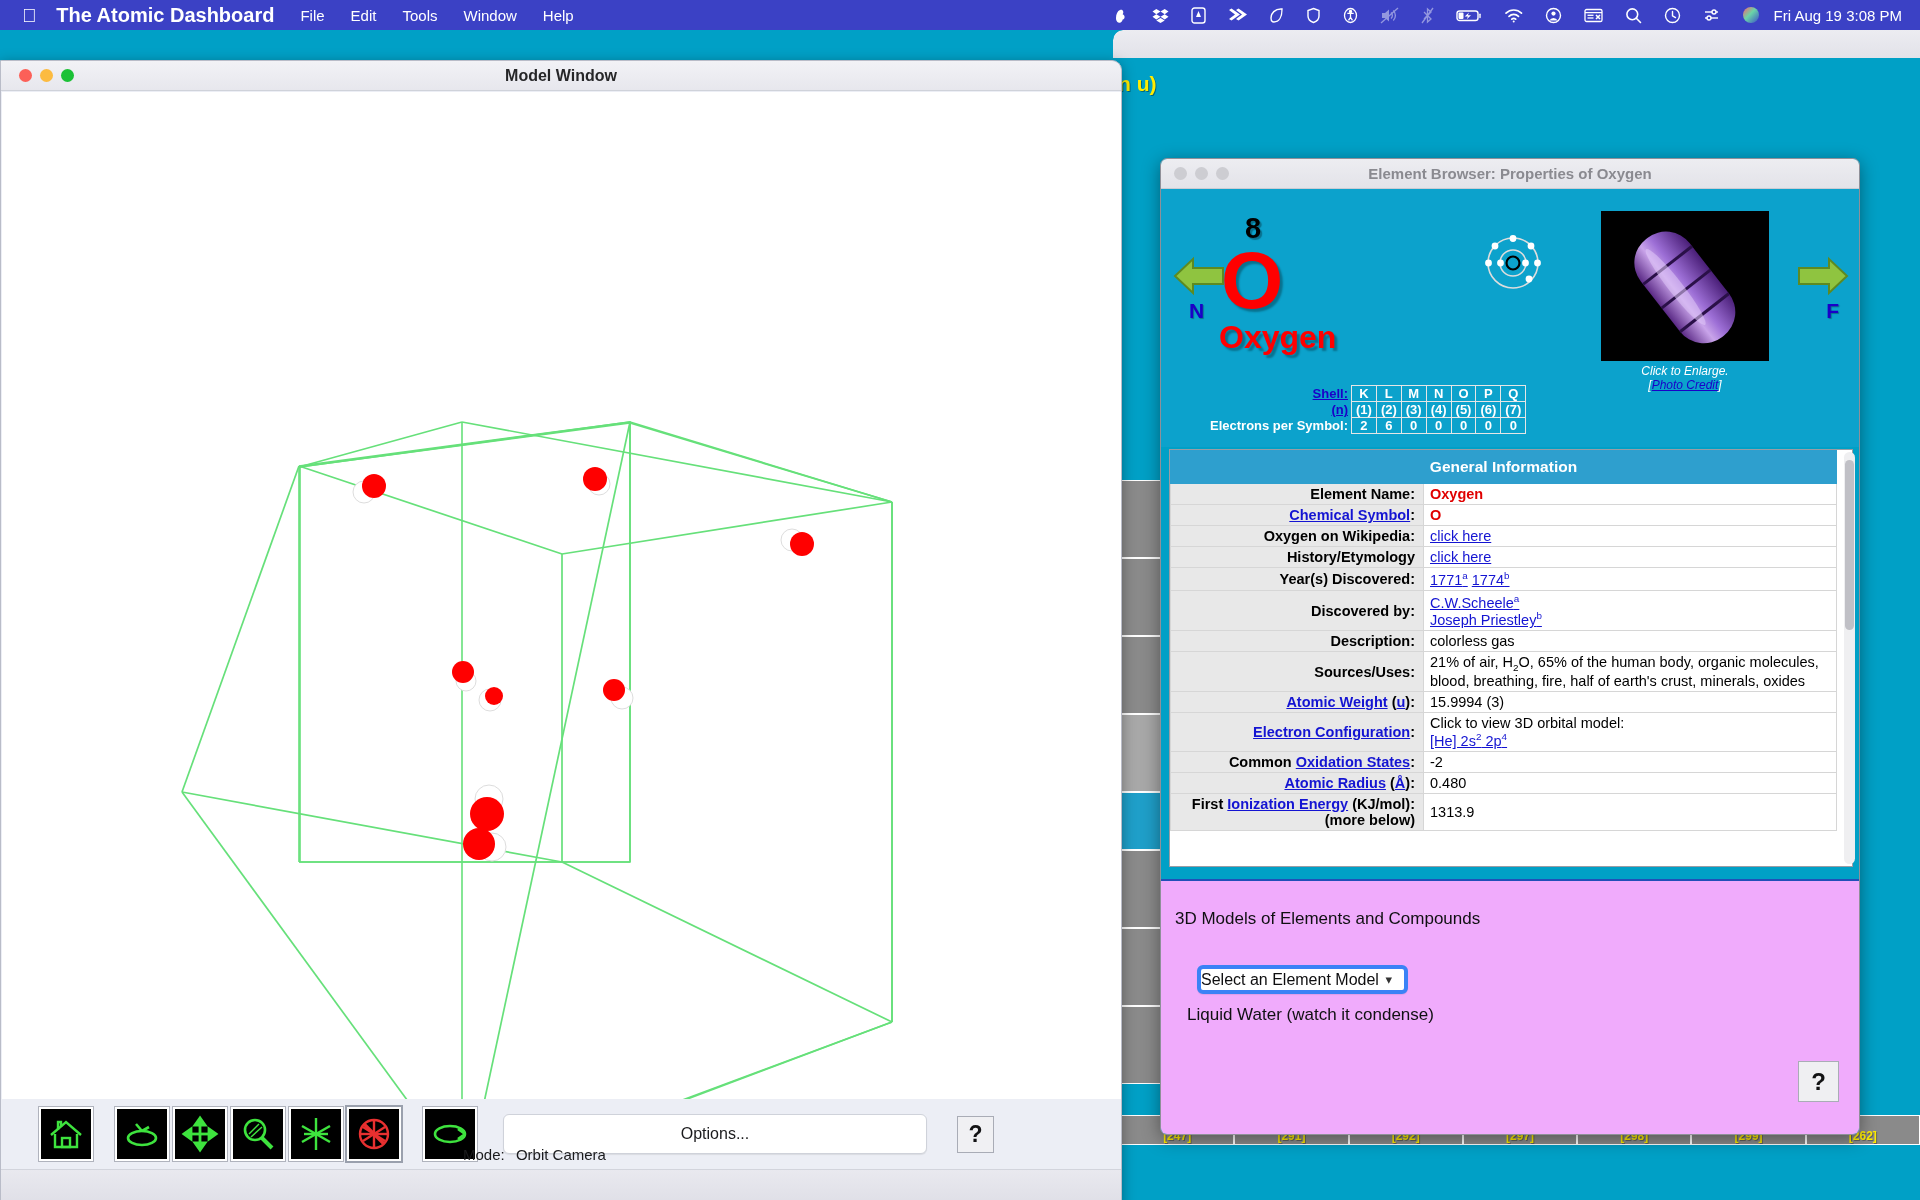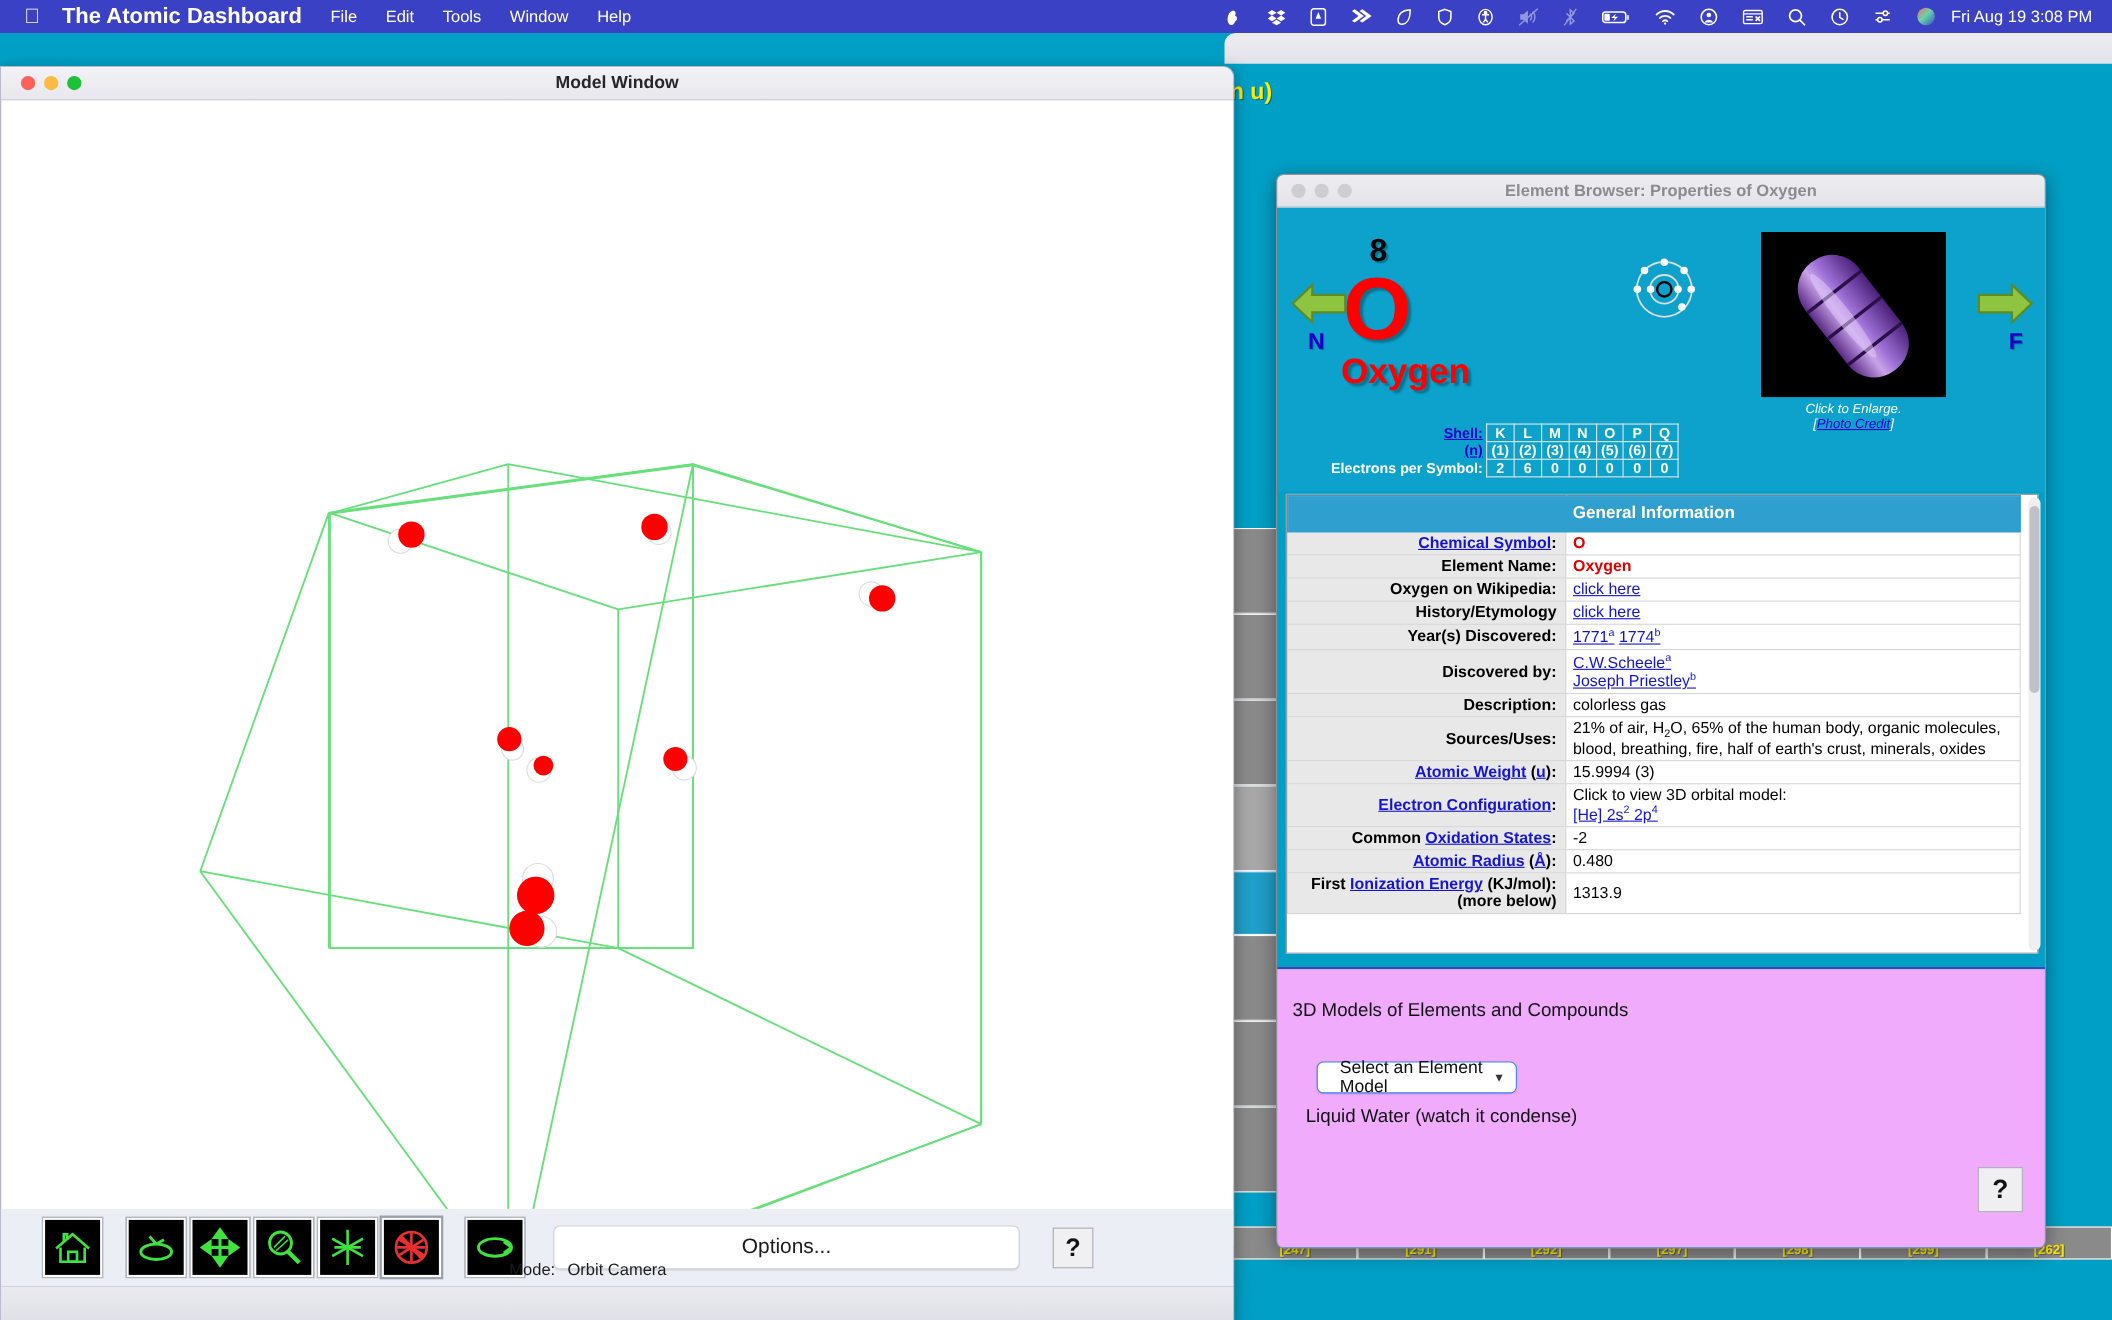--- a/index.html
+++ b/index.html
@@ -105,21 +105,21 @@
     width: 54px; height: 54px; background: #000;
     border: 2px solid #ffffff; outline: 1px solid #b0b3bd;
     display: flex; align-items: center; justify-content: center;
     margin-right: 4px;
   }
   .tbtn.sel { border-color: #fdfdfd; outline: 2px solid #9aa0ad; background: #000; }
   .tgap { width: 18px; }
   #optionsbtn {
     width: 424px; height: 40px; background: #fff;
     border: 1px solid #cfd2da; border-radius: 6px;
-    font-size: 19px; color: #1b1b1d;
+    font-size: 16px; color: #1b1b1d;
     display: flex; align-items: center; justify-content: center;
     box-shadow: 0 1px 1px rgba(0,0,0,.08);
   }
   #modelabel {
     position: absolute; left: 462px; bottom: 44px;
     font-size: 15px; color: #1b1b1d;
   }
   #helpbtn-model {
     width: 37px; height: 37px; background: #f0f0f3;
     border: 1px solid #a9acb6;
@@ -233,24 +233,24 @@
     background: #c0c0c6; border-radius: 5px;
   }
 
   
   #ebbottom {
     position: absolute; left: 0; bottom: 0; width: 700px; height: 255px;
     background: #f0abfc; border-top: 2px solid #2050b8;
   }
   #modelsTitle { position: absolute; left: 14px; top: 28px; font-size: 17px; color: #101012; }
   #modelSelect {
-    position: absolute; left: 36px; top: 84px; width: 182px; height: 29px;
-    background: #fff; border: 1px solid #3b82f6; border-radius: 6px;
+    position: absolute; left: 36px; top: 84px; width: 211px; height: 29px;
+    background: #fff; border: 4px solid #3b82f6; border-radius: 6px;
     font-size: 16px; color: #0d0d0f;
-    display: flex; align-items: center; padding-left: 20px;
+    display: flex; align-items: center; padding-left: 0;
     box-shadow: 0 1px 1px rgba(0,0,0,.08);
   }
   #modelSelect .chev { position: absolute; right: 12px; font-size: 13px; color: #333; }
   #modelCurrent { position: absolute; left: 26px; top: 124px; font-size: 17px; color: #101012; }
   #ebhelp {
     position: absolute; right: 22px; bottom: 32px; width: 41px; height: 41px;
     background: #efeff2; border: 1px solid #a9acb6;
     display: flex; align-items: center; justify-content: center;
     font-size: 24px; font-weight: bold; color: #121214;
   }
@@ -563,26 +563,26 @@
         </table>
     </div>
 
     <div id="ebscroll">
       <table id="ebtable">
         <tbody>
             <tr class="sec">
               <td colspan="2">General Information</td>
             </tr>
         <tr>
+          <td class="lab">Element Name:</td>
+          <td class="val"><span class="red">Oxygen</span></td>
+        </tr>
+        <tr>
           <td class="lab"><a>Chemical Symbol</a>:</td>
           <td class="val"><span class="red">O</span></td>
-        </tr>
-        <tr>
-          <td class="lab">Element Name:</td>
-          <td class="val"><span class="red">Oxygen</span></td>
         </tr>
         <tr>
           <td class="lab">Oxygen on Wikipedia:</td>
           <td class="val"><a>click here</a></td>
         </tr>
         <tr>
           <td class="lab">History/Etymology</td>
           <td class="val"><a>click here</a></td>
         </tr>
         <tr>

